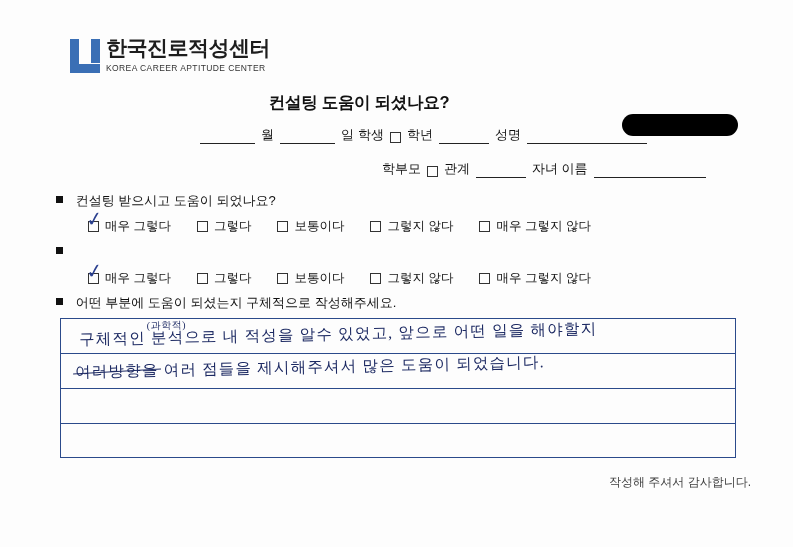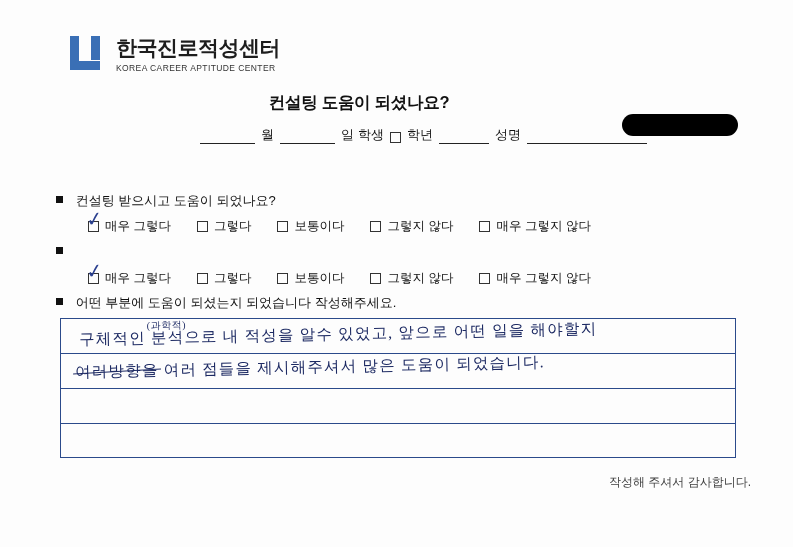--- a/index.html
+++ b/index.html
@@ -20,22 +20,21 @@
     height: 547px;
     background: #fdfdfd;
   }
 
   
   .logo-block {
     position: absolute;
     left: 70px;
     top: 36px;
     display: flex;
-    align-items: flex-start;
-    gap: 10px;
+    align-items: flex-end;
   }
   .logo-mark {
     width: 36px;
     height: 34px;
     position: relative;
   }
   .logo-mark .bar-l {
     position: absolute;
     left: 0; top: 0;
     width: 9px; height: 34px;
@@ -268,20 +267,28 @@
     <span class="lbl">일</span>
     <span class="lbl">학생</span>
     <span class="chkbox"></span>
     <span class="lbl">학년</span>
     <span class="rule r-50"></span>
     <span class="lbl">성명</span>
     <span class="rule r-120"></span>
   </div>
   <div class="redacted"></div>
 
+  <div class="meta-line meta-line-2">
+    <span class="lbl">학부모</span>
+    <span class="chkbox"></span>
+    <span class="lbl">관계</span>
+    <span class="rule r-50"></span>
+    <span class="lbl">자녀 이름</span>
+    <span class="rule r-110"></span>
+  </div>
 
   <div class="question q1">
     <span class="bullet"></span>
     <span>컨설팅 받으시고 도움이 되었나요?</span>
   </div>
   <div class="options opt1">
     <span class="opt checked">
       <span class="box"></span>
       <span class="tick">✓</span>
       <span>매우 그렇다</span>
@@ -326,21 +333,21 @@
       <span>그렇지 않다</span>
     </span>
     <span class="opt">
       <span class="box"></span>
       <span>매우 그렇지 않다</span>
     </span>
   </div>
 
   <div class="question q3">
     <span class="bullet"></span>
-    <span>어떤 부분에 도움이 되셨는지 되었습니다 작성해주세요.</span>
+    <span>어떤 부분에 도움이 되셨는지 구체적으로 작성해주세요.</span>
   </div>
 
   <div class="answer-box">
     <div class="gl gl1"></div>
     <div class="gl gl2"></div>
     <div class="gl gl3"></div>
 
     <div class="hand hand-1">
       <span class="hand-ins">(과학적)</span>
       <span>구체적인 분석으로 내 적성을 알수 있었고, 앞으로 어떤 일을 해야할지</span>

